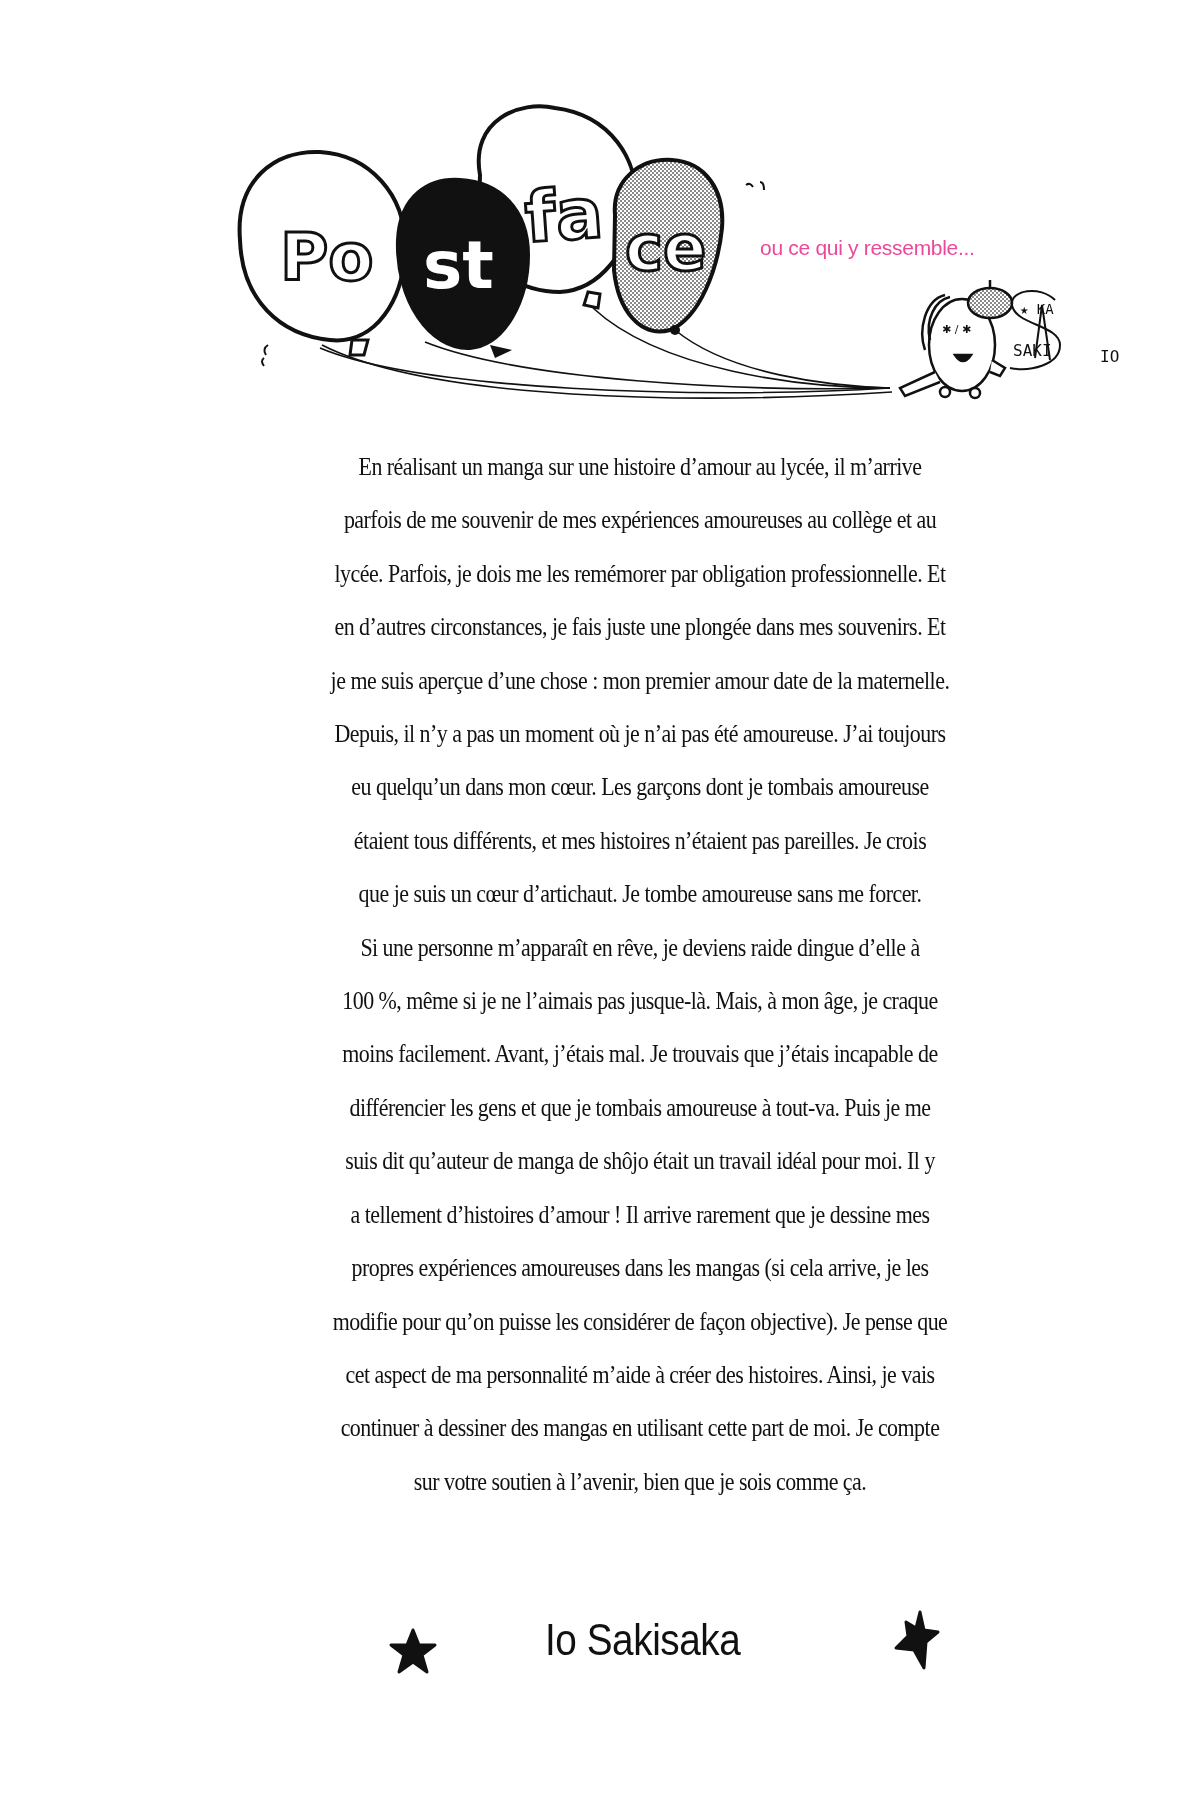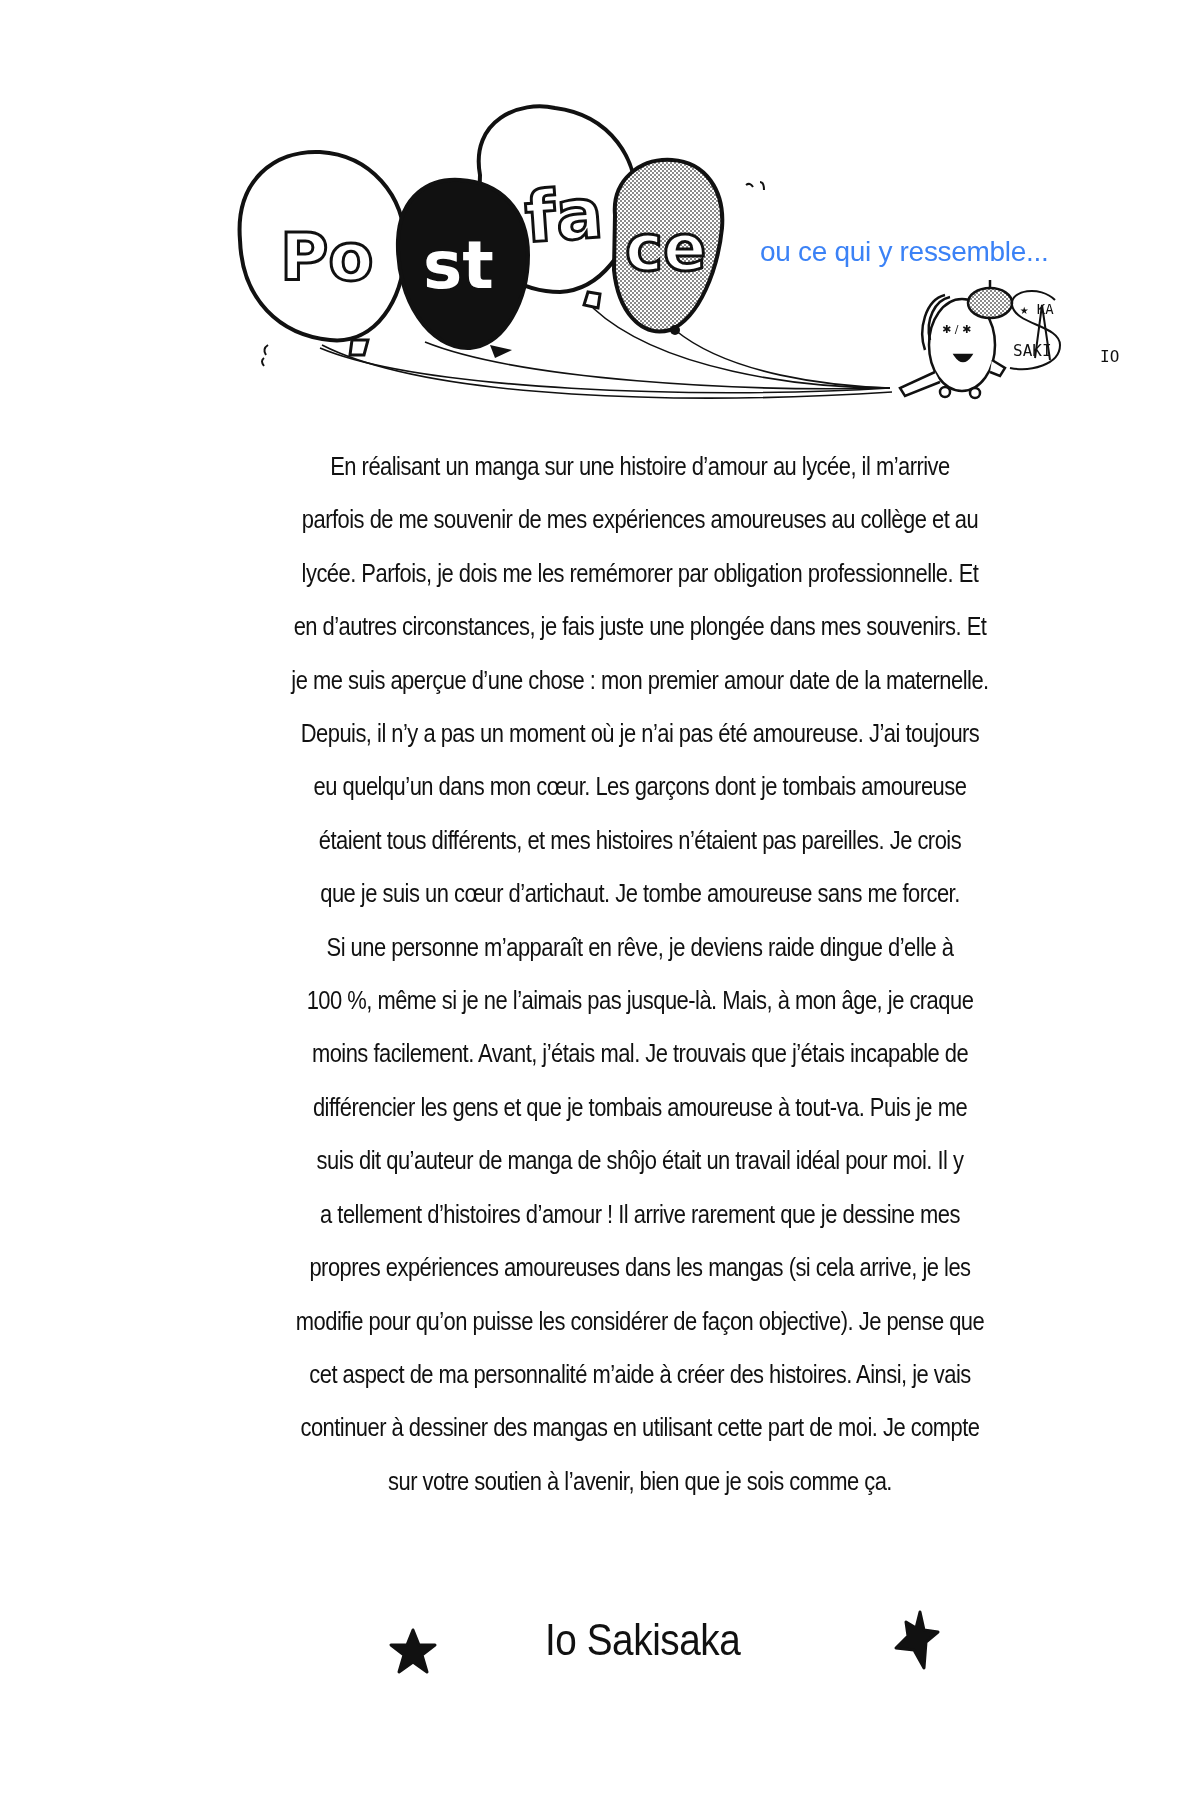--- a/index.html
+++ b/index.html
@@ -16,30 +16,30 @@
       width: 1200px; height: 420px;
     }
     .balloon-letters {
       font-family: "DejaVu Sans", sans-serif;
       font-weight: bold;
     }
     #subtitle {
       position: absolute;
       left: 760px; top: 236px;
       font-family: "Liberation Sans Narrow", "Liberation Sans", sans-serif;
-      font-size: 28px;
+      font-size: 21px;
       letter-spacing: -0.3px;
-      color: #3b82f6;
+      color: #ec4899;
     }
     #body-text {
       position: absolute;
       left: 200px; top: 440px;
       width: 880px;
       text-align: center;
-      font-family: Liberation Sans, sans-serif;
+      font-family: Liberation Serif, serif;
       font-size: 25.5px;
       letter-spacing: -0.6px;
       line-height: 53.4px;
       color: #111;
     }
     #body-text .line {
       display: block;
       white-space: nowrap;
       transform: scaleX(0.86);
       transform-origin: center;

